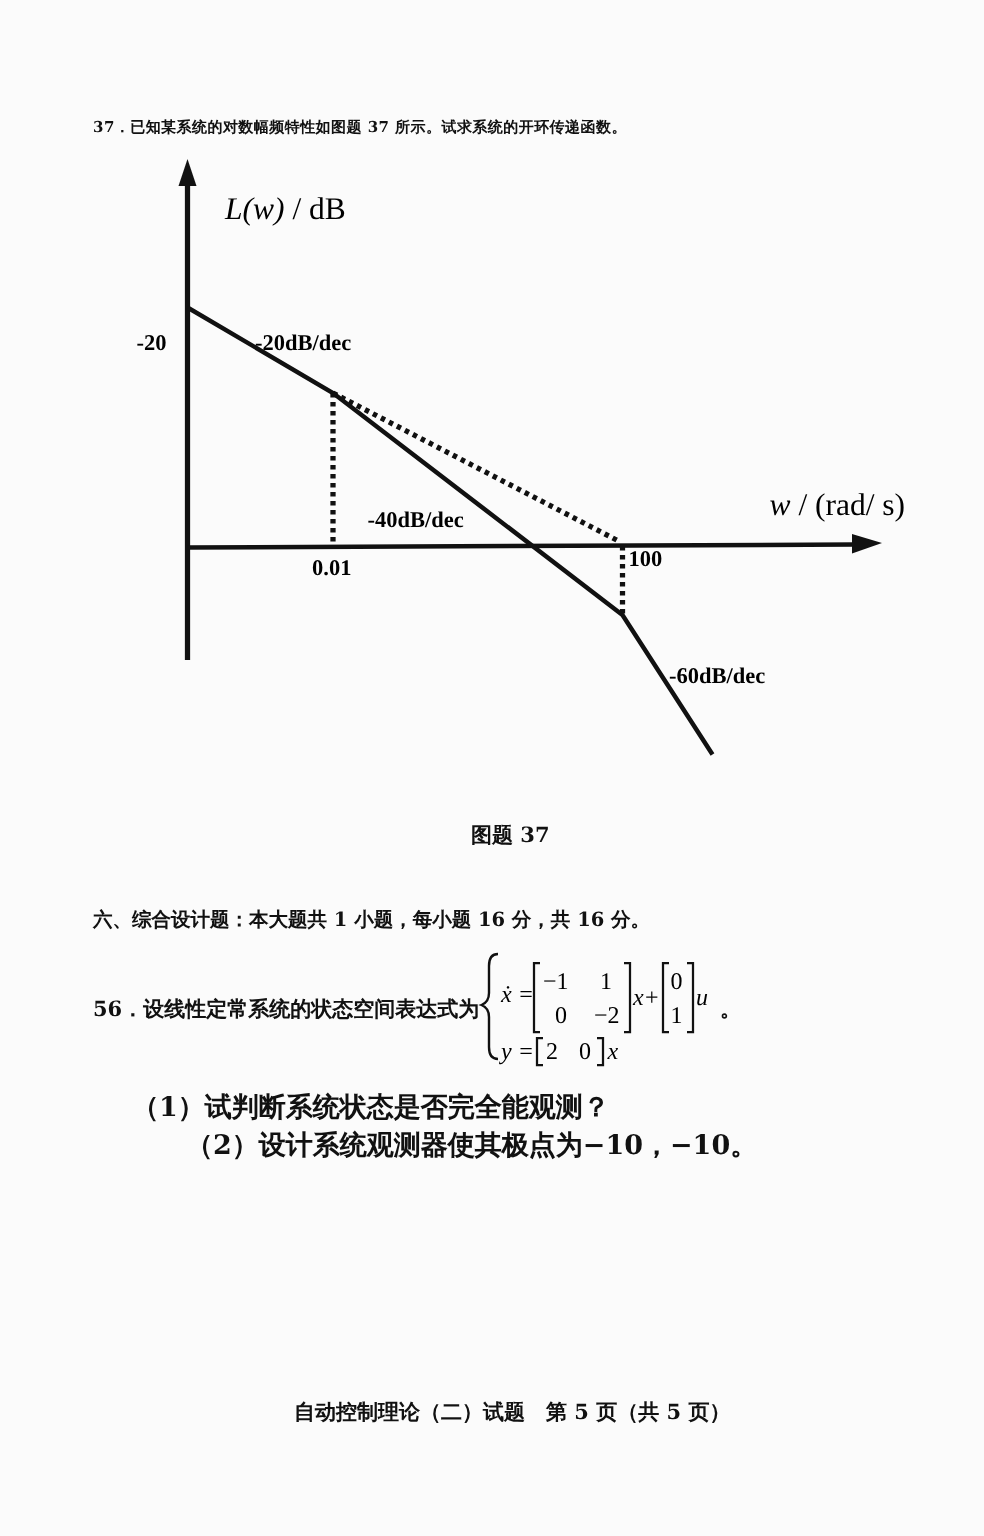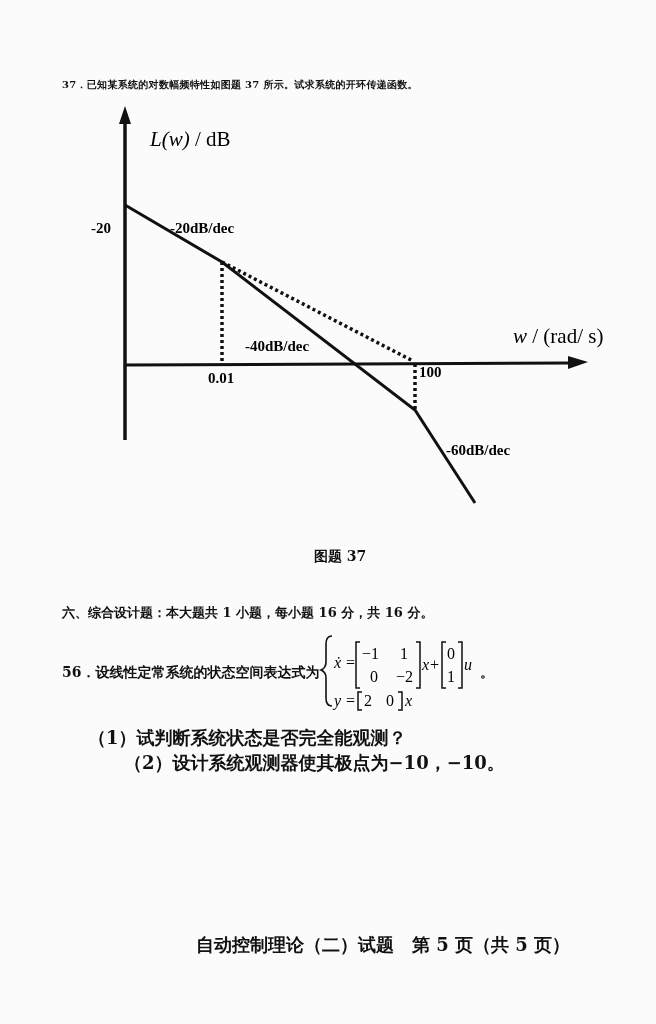--- a/index.html
+++ b/index.html
@@ -10,21 +10,21 @@
     color: #111;
   }
   .abs { position: absolute; white-space: nowrap; }
   .q-title { left: 62px; top: 78px; font-size: 10px; font-weight: bold; letter-spacing: 0.3px; }
   .fig-caption { left: 314px; top: 548px; font-size: 14px; font-weight: bold; }
   .section-title { left: 62px; top: 604px; font-size: 13px; font-weight: bold; }
   .q38-text { left: 62px; top: 664px; font-size: 14px; font-weight: bold; }
   .sub-q { font-size: 18px; font-weight: bold; text-align: center; }
   .sub-q1 { left: 88px; top: 726px; }
   .sub-q2 { left: 96px; top: 751px; margin-left: 28px; }
-  .footer { left: 196px; top: 933px; font-size: 18px; font-weight: bold; }
+  .footer { left: 196px; top: 933px; font-size: 14px; font-weight: bold; }
   svg text { font-family: "Liberation Serif", "DejaVu Serif", serif; }
   .mat { font-family: "Liberation Serif", "DejaVu Serif", serif; font-size: 16px; }
 </style>
 </head>
 <body>
 
 <div class="abs q-title">37．已知某系统的对数幅频特性如图题 37 所示。试求系统的开环传递函数。</div>
 
 <svg class="abs" style="left:0;top:0" width="656" height="540" viewBox="0 0 656 540">
 

